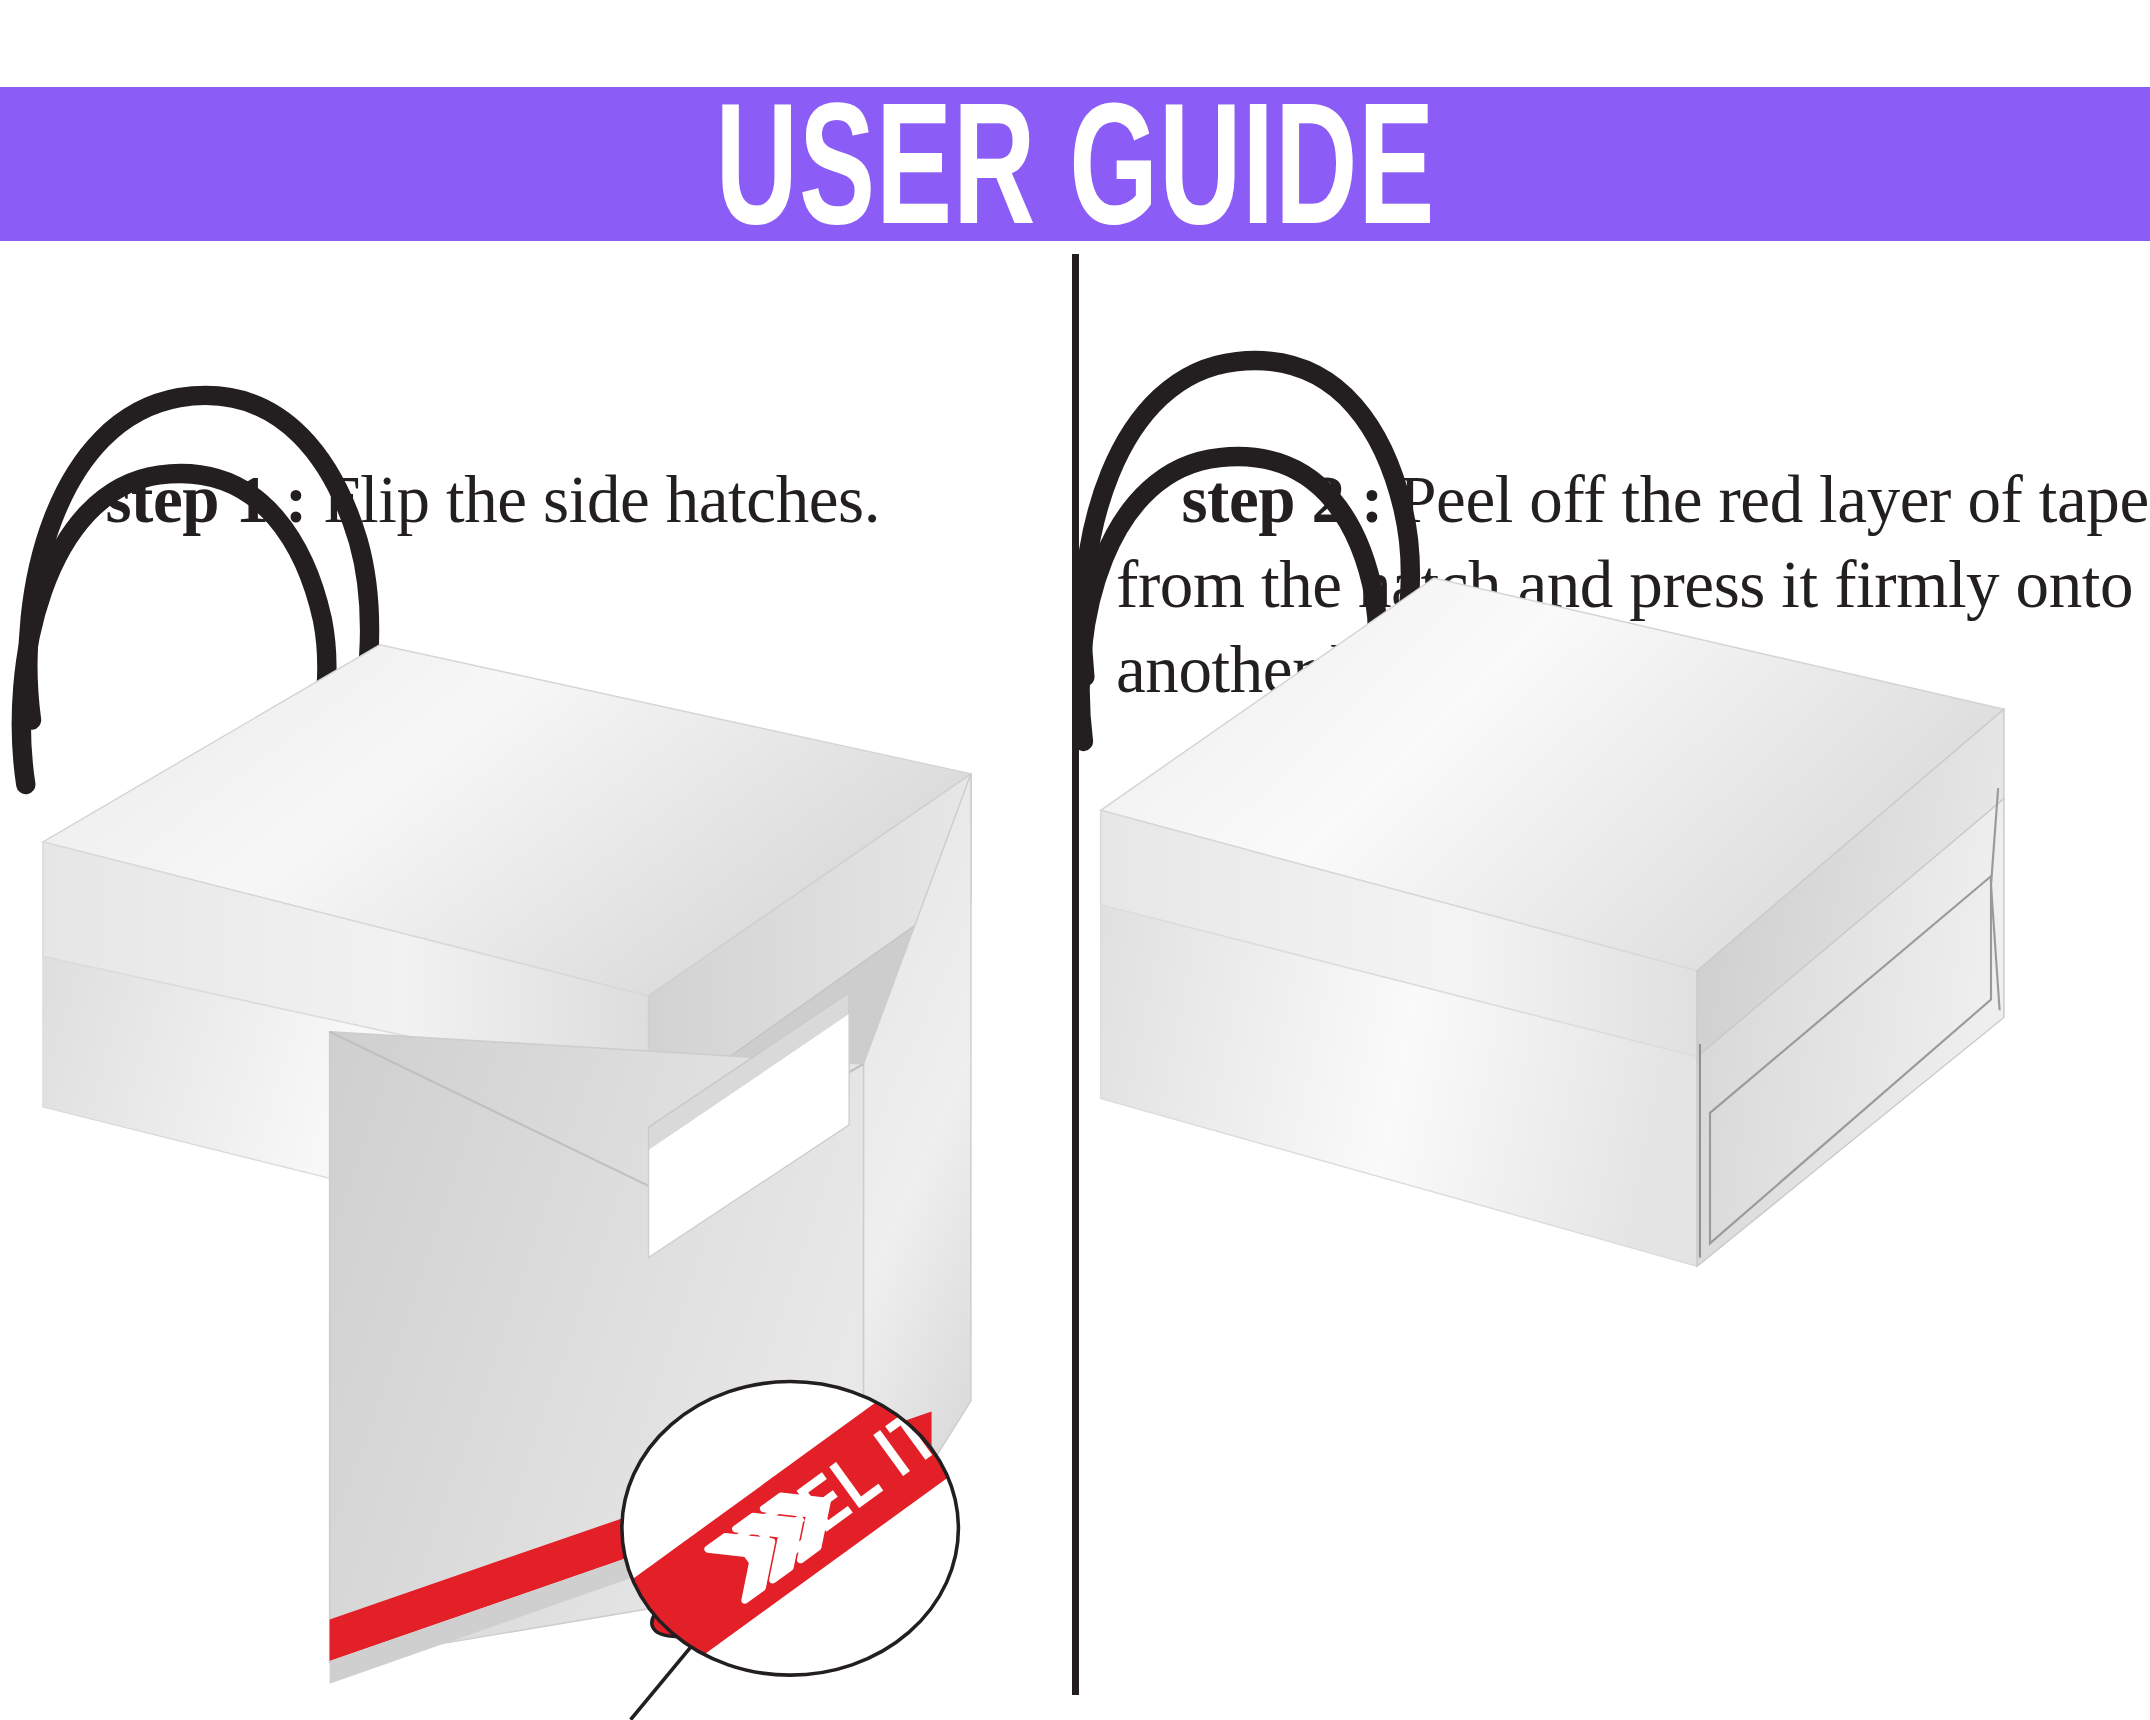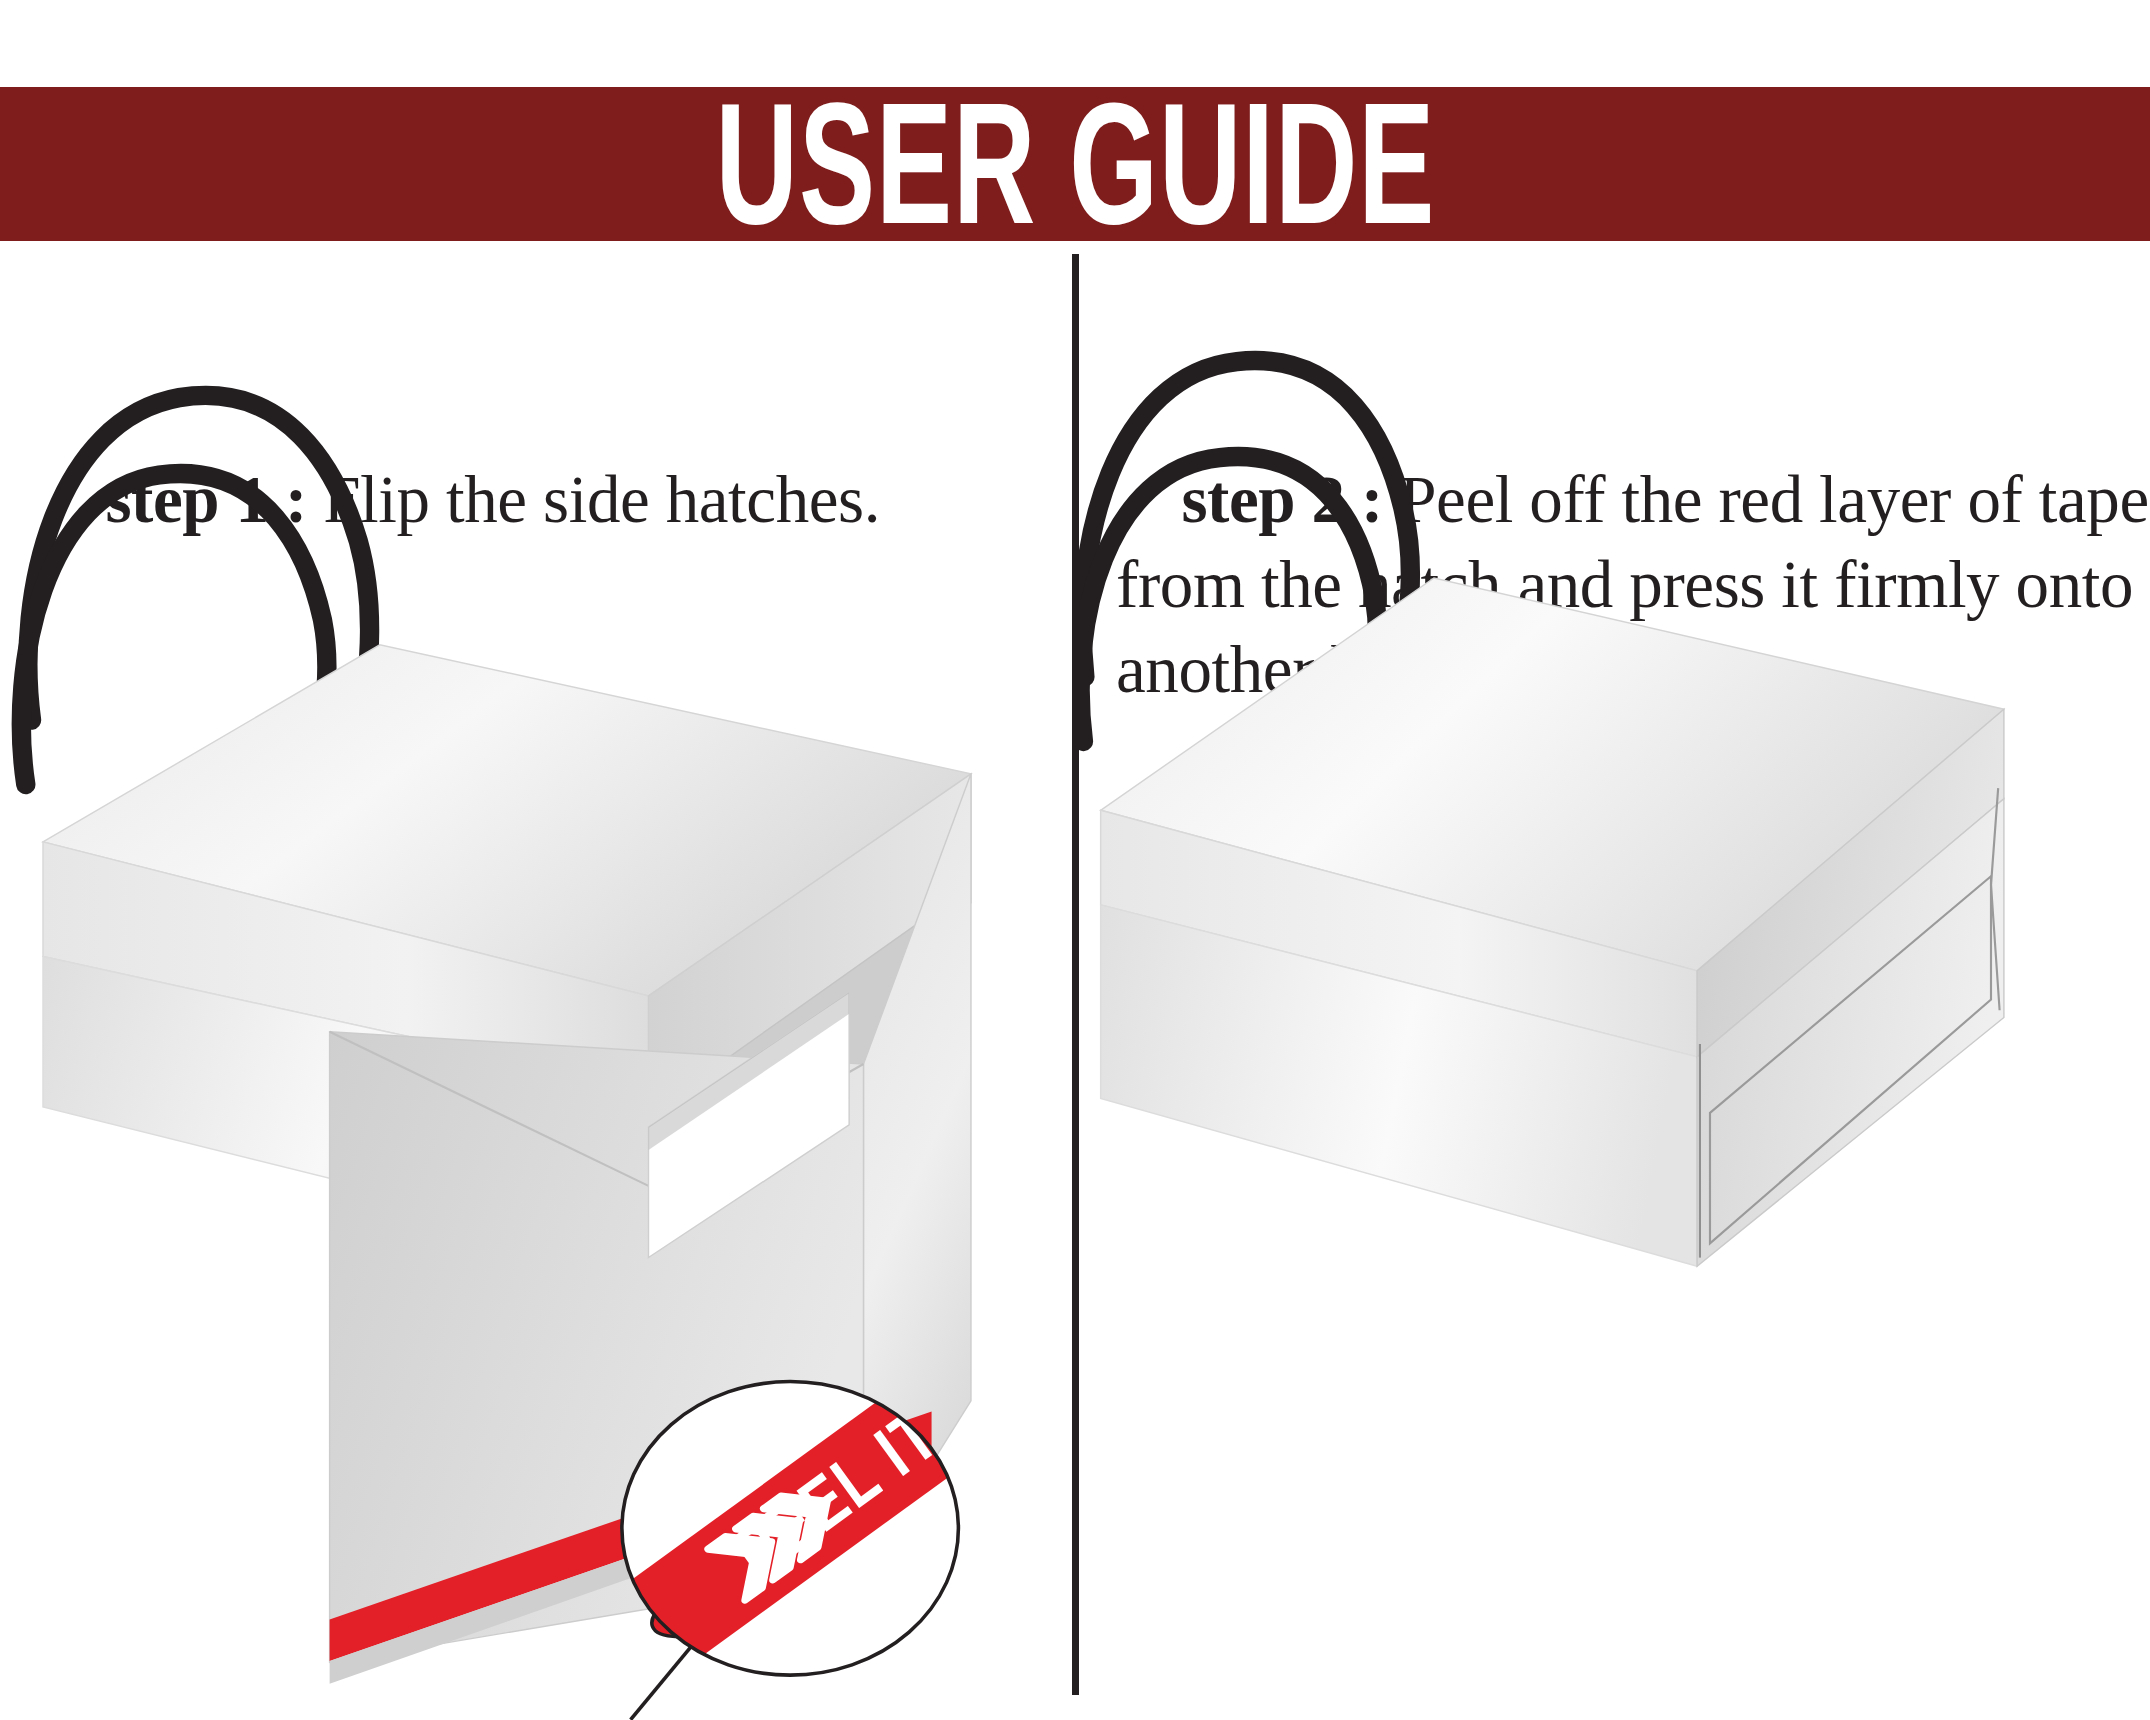--- a/index.html
+++ b/index.html
@@ -15,21 +15,21 @@
     font-family: "Liberation Serif", serif;
   }
 
   
   #header-banner {
     position: absolute;
     left: 0;
     top: 87px;
     width: 2151px;
     height: 154px;
-    background: #7f1d1d;
+    background: #8b5cf6;
     overflow: hidden;
   }
   #page-title {
     position: absolute;
     left: 0;
     top: 0;
     width: 2151px;
     height: 154px;
     line-height: 154px;
     text-align: center;

